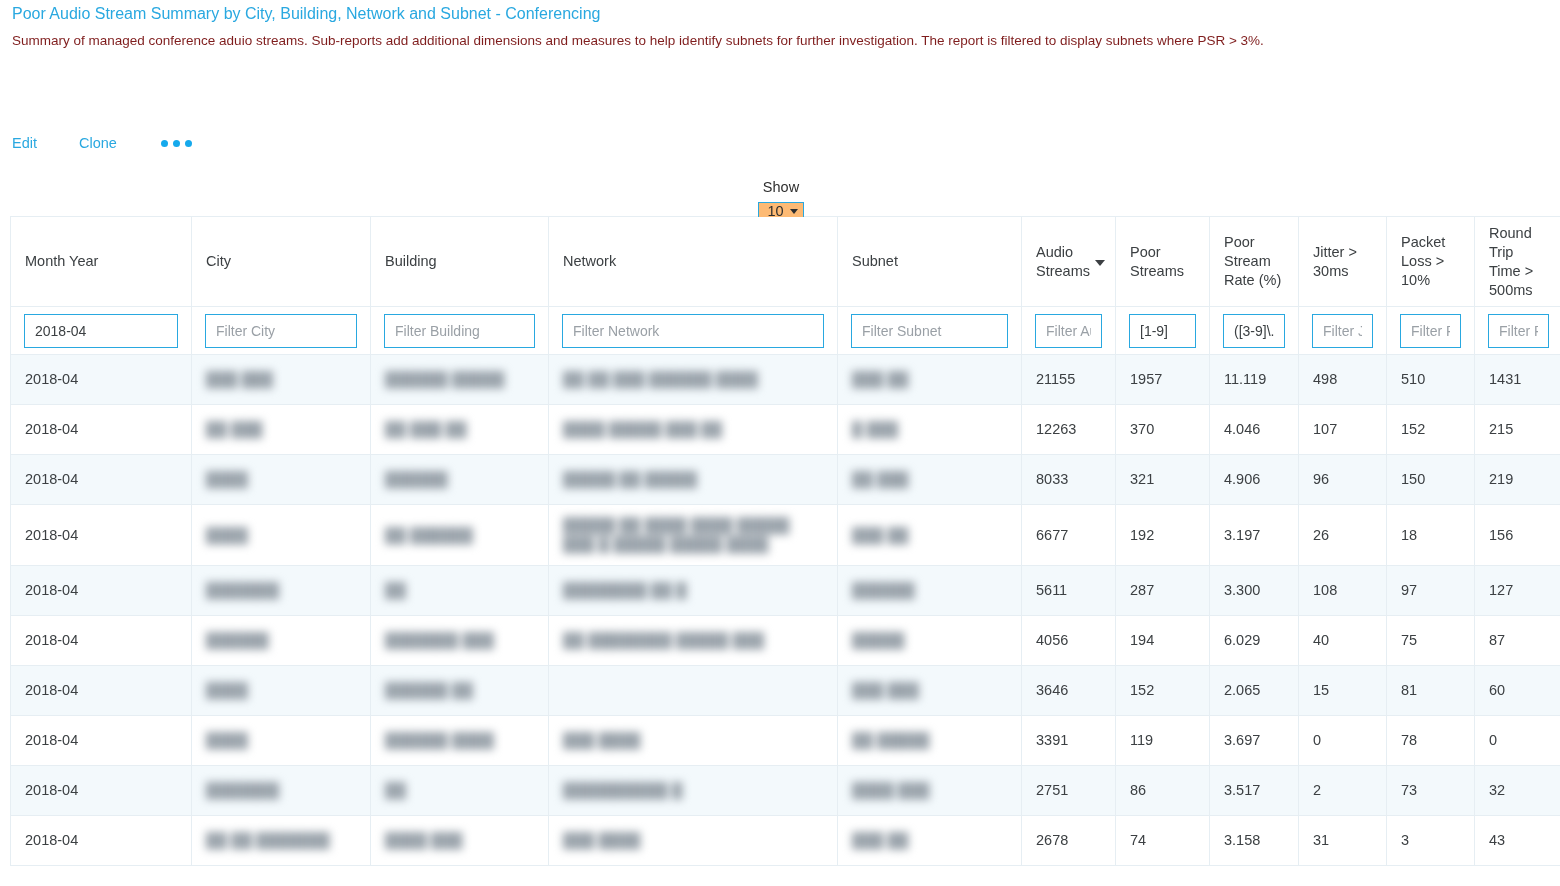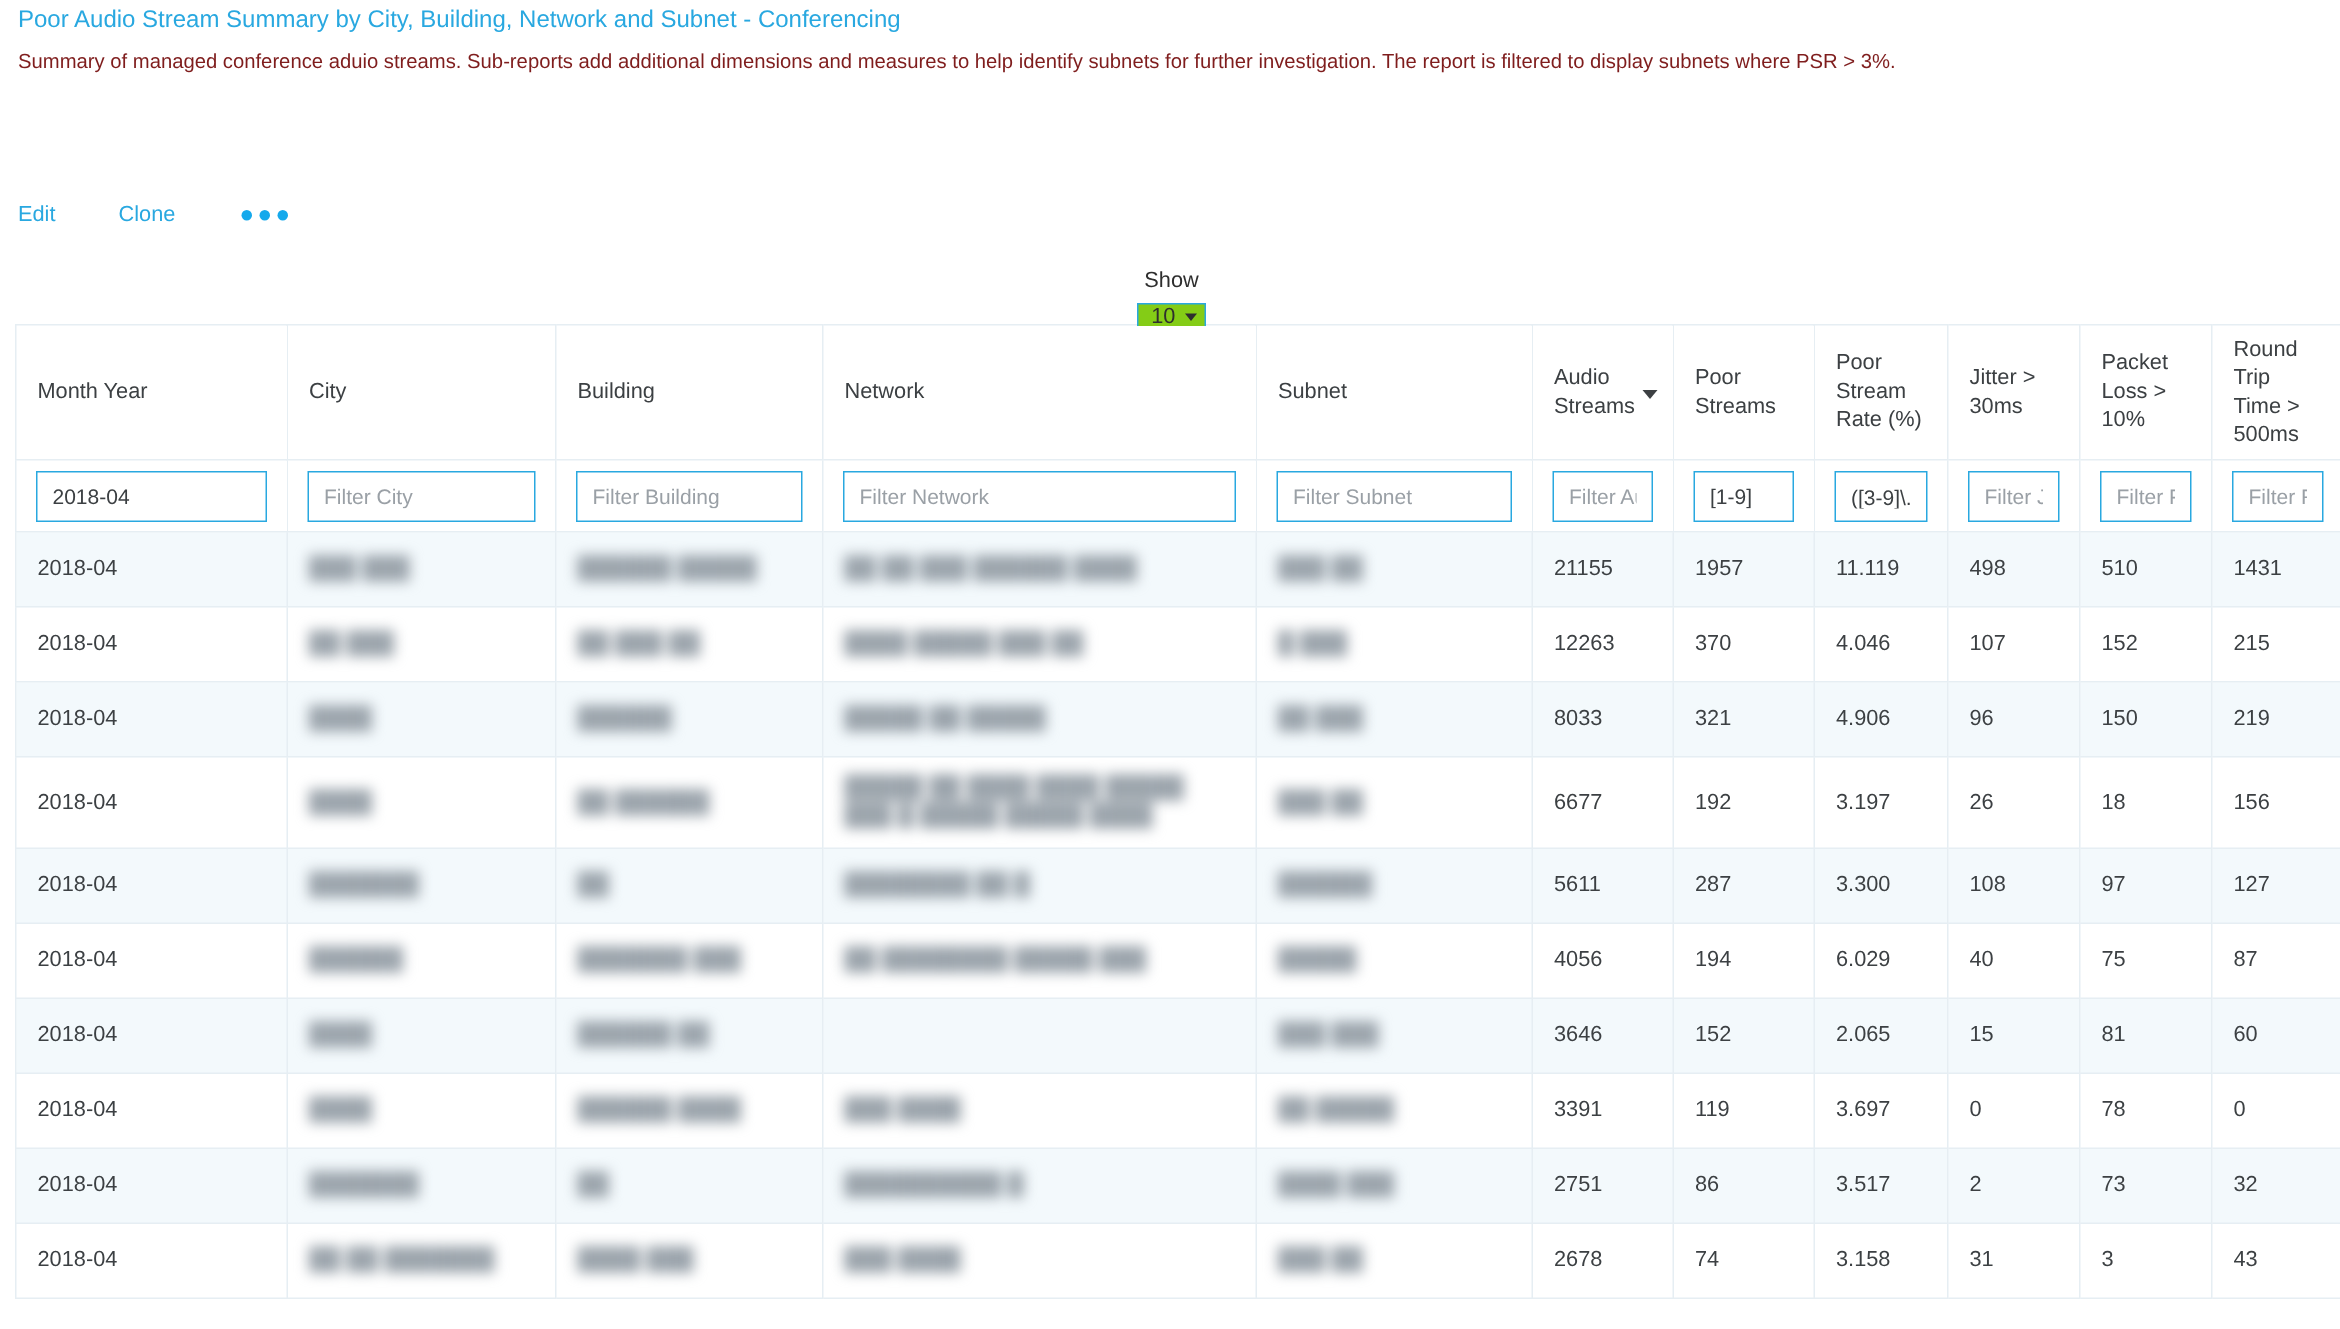--- a/index.html
+++ b/index.html
@@ -70,21 +70,21 @@
     align-items: center;
     font-size: 14.5px;
     color: #2e2e2e;
     height: 30px;
     flex-direction: column;
   }
   .length-bar .lbl { line-height: 30px; }
   .entries-select {
     margin: 0 6px;
     border: 1px solid #29a8e0;
-    background: #84cc16;
+    background: #fdba74;
     height: 30px;
     padding: 0 5px 0 8px;
     font-family: "Liberation Sans", sans-serif;
     font-size: 14.5px;
     color: #2e2e2e;
     display: inline-flex;
     align-items: center;
     gap: 6px;
     cursor: pointer;
     border-radius: 0;

